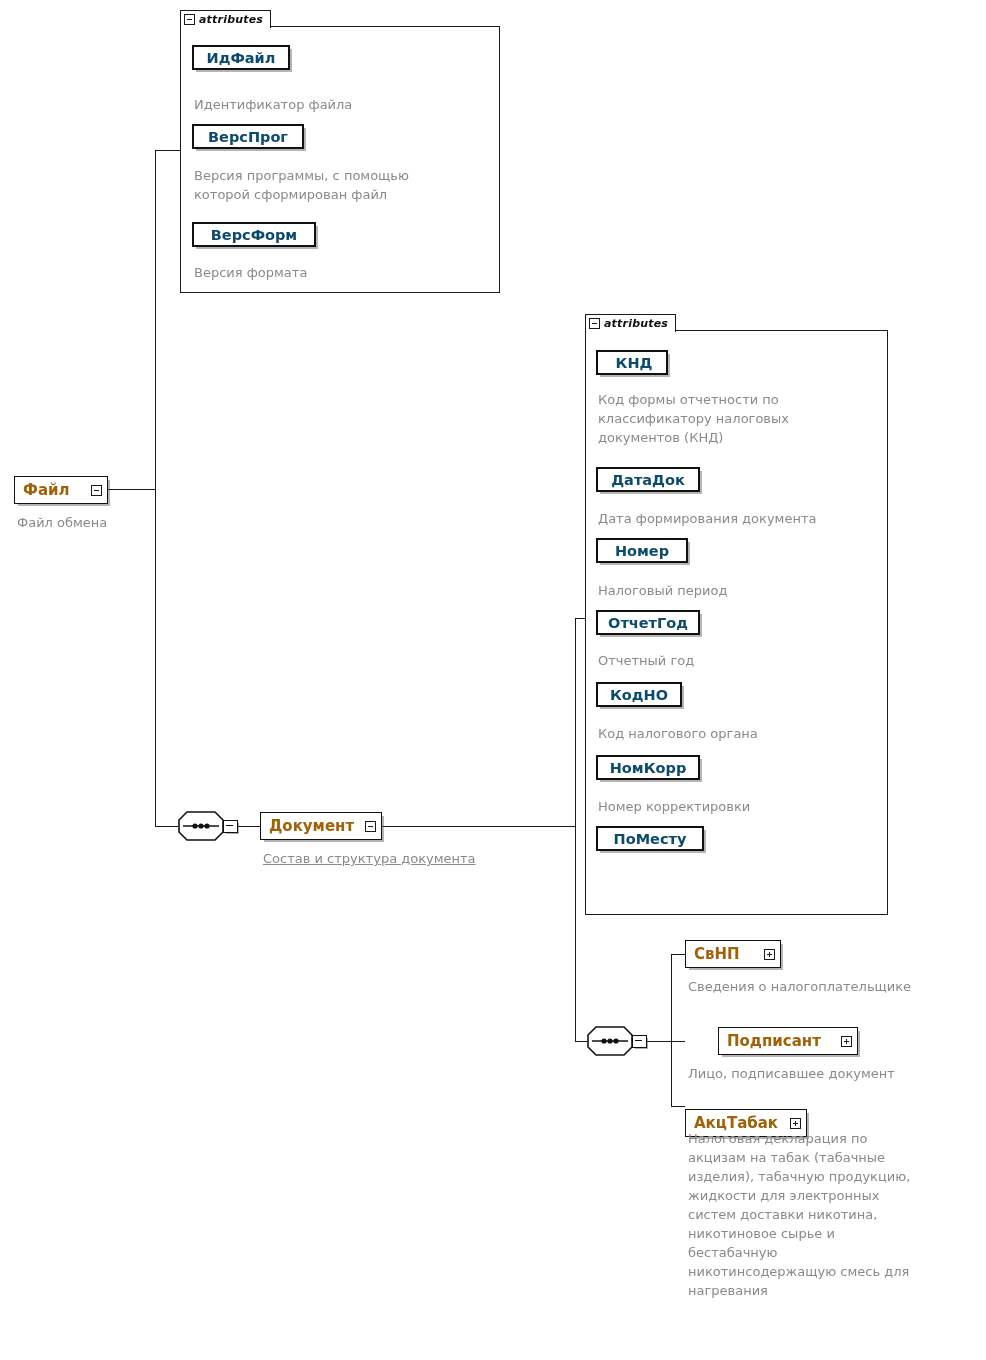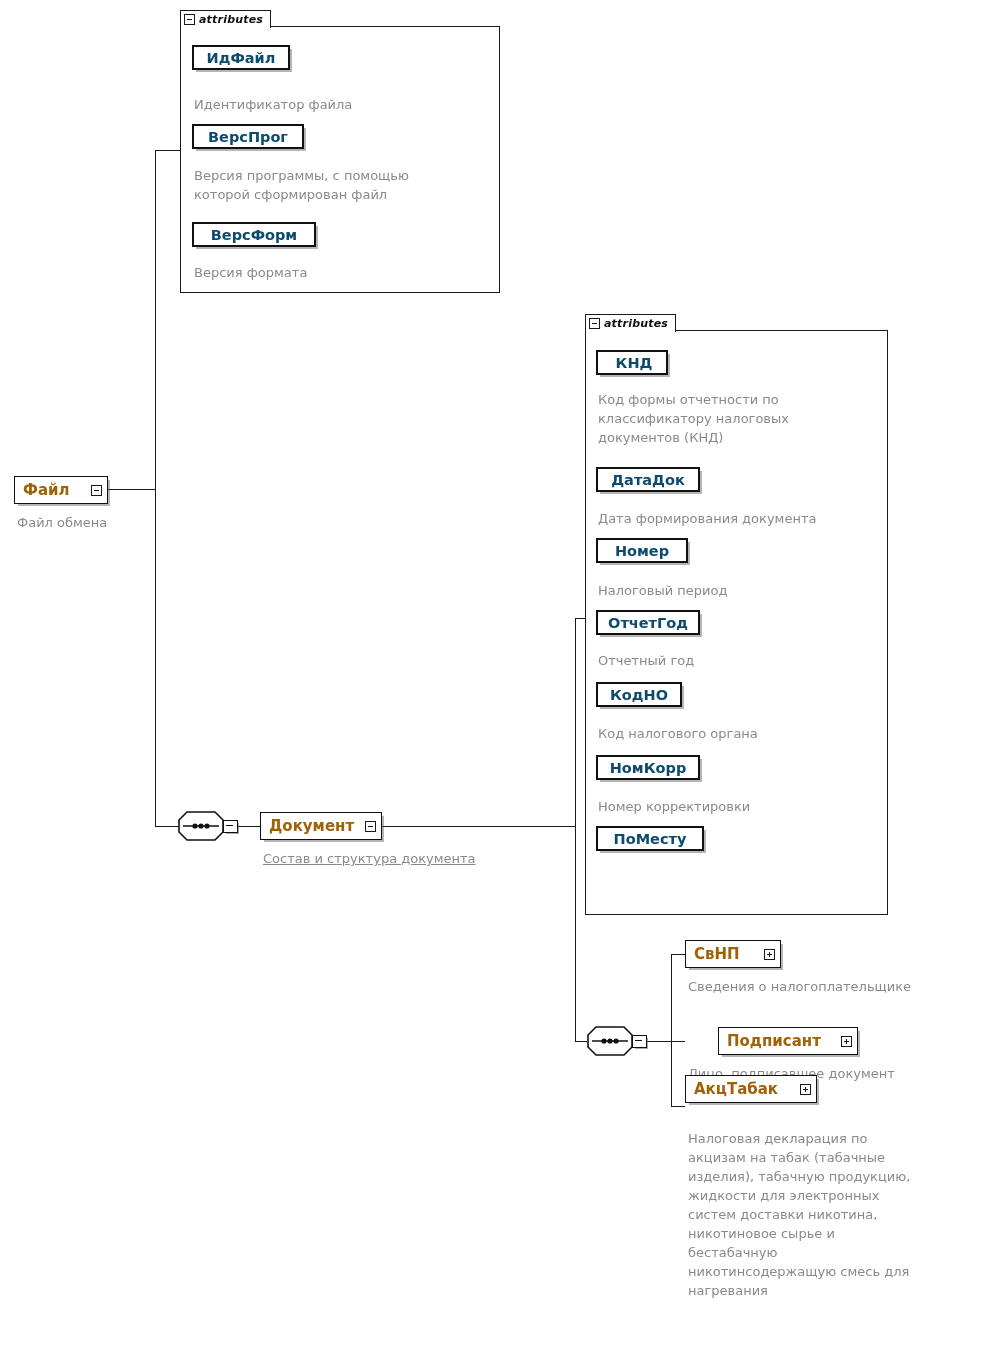--- a/index.html
+++ b/index.html
@@ -303,21 +303,21 @@
     <span class="toggle plus" style="margin-left:auto;"></span>
   </div>
   <div class="desc" style="left:688px; top:977px;">Сведения о налогоплательщике</div>
 
   <div class="node" style="left:685px; top:1027px; width:140px;margin-left:33px;">
     <span class="nlabel">Подписант</span>
     <span class="toggle plus" style="margin-left:auto;"></span>
   </div>
   <div class="desc" style="left:688px; top:1064px;">Лицо, подписавшее документ</div>
 
-  <div class="node" style="left:685px; top:1075px; width:132px;">
+  <div class="node" style="left:685px; top:1109px; width:122px;">
     <span class="nlabel">АкцТабак</span>
     <span class="toggle plus" style="margin-left:auto;"></span>
   </div>
   <div class="desc" style="left:688px; top:1129px;">Налоговая декларация по
 акцизам на табак (табачные
 изделия), табачную продукцию,
 жидкости для электронных
 систем доставки никотина,
 никотиновое сырье и
 бестабачную

